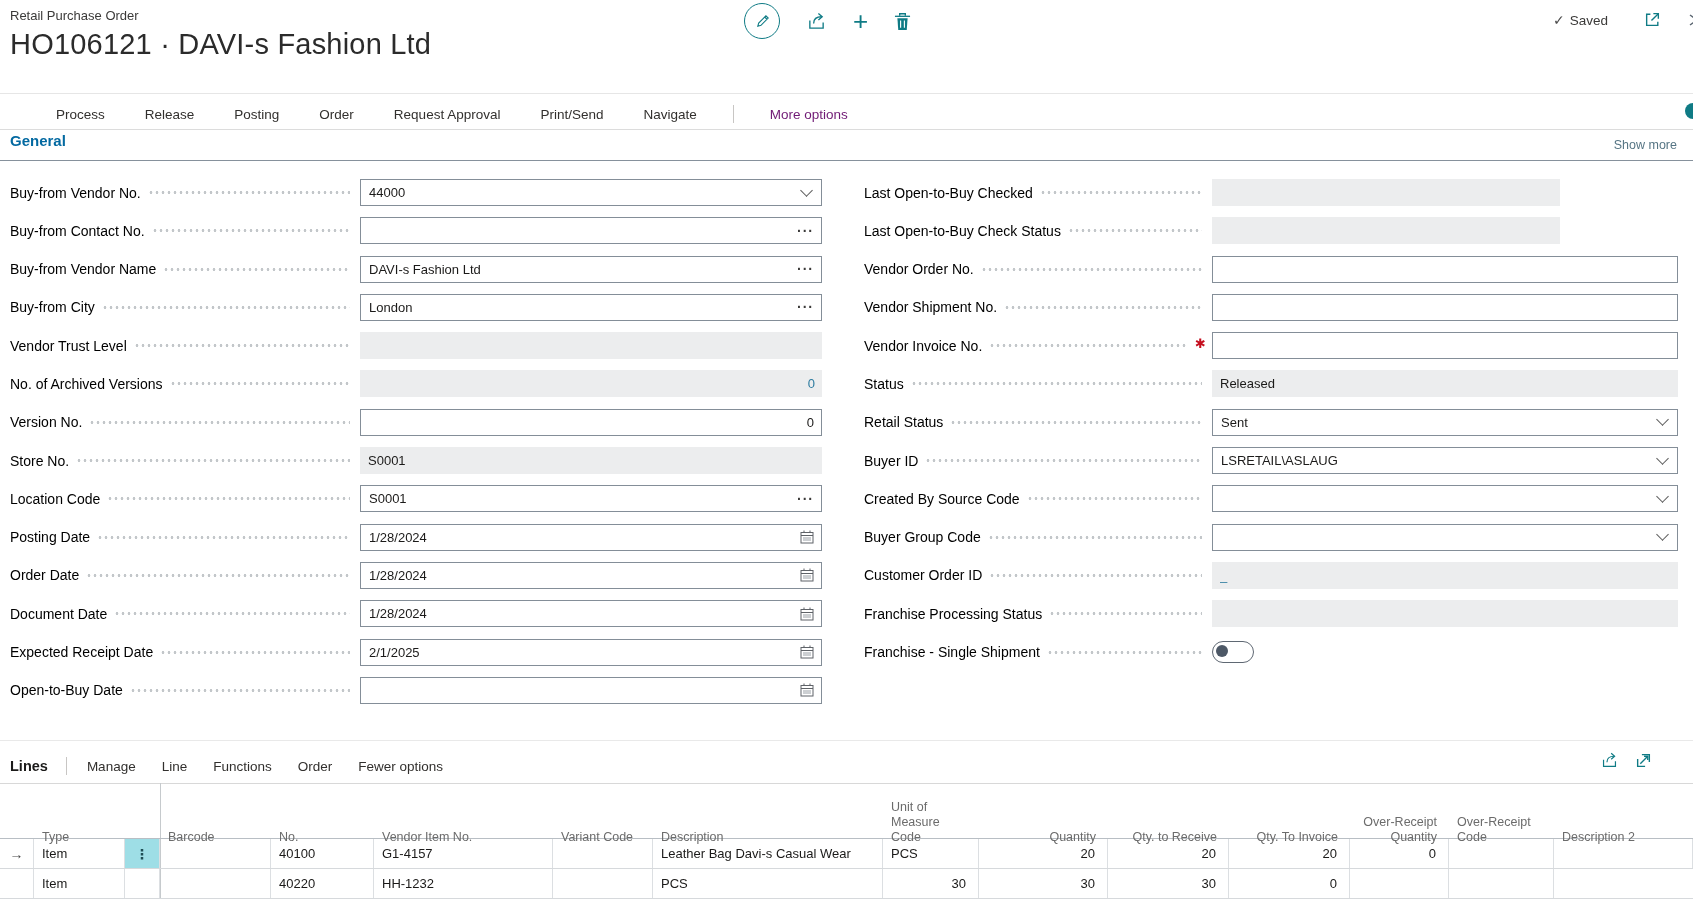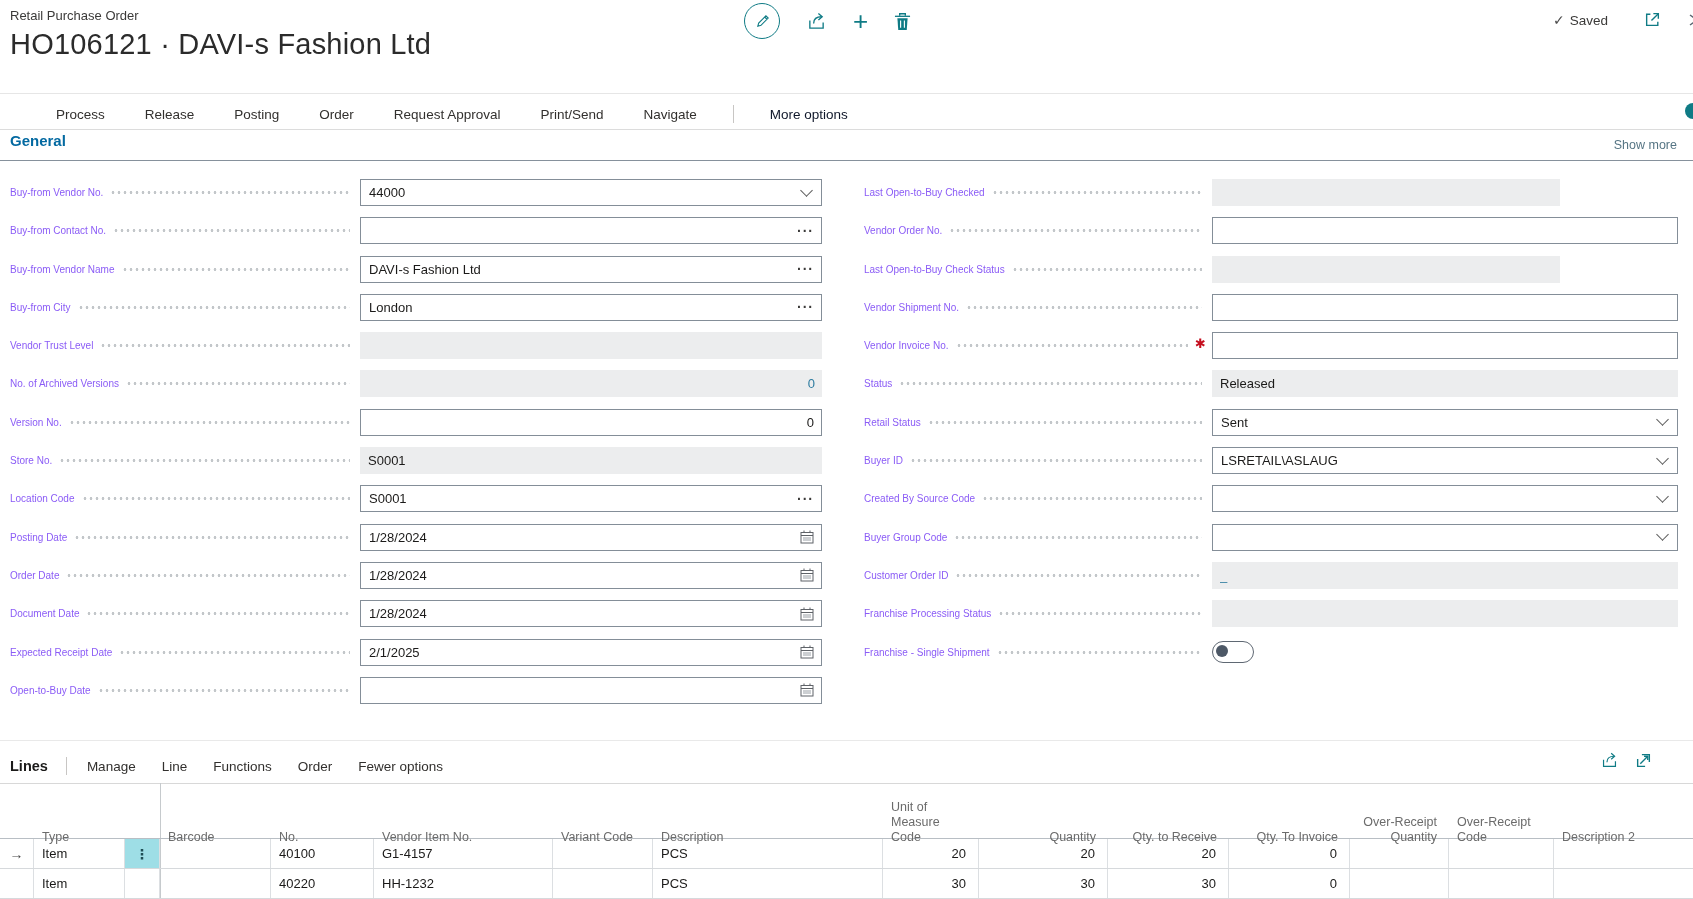--- a/index.html
+++ b/index.html
@@ -22,30 +22,30 @@
   
   .rule{left:0;width:1693px;height:1px;background:#e6e6e6;}
   .rule1{top:93px;} .rule2{top:129px;background:#dcdcdc;}
   .rule3{top:160px;background:#86919c;}
   .rule4{top:740px;background:#e9e9e9;} .rule5{top:783px;background:#d8d8d8;}
   .freeze{left:160px;top:783px;width:1px;height:116px;background:#c6cacd;}
   
   .menubar{left:12px;top:99px;height:30px;display:flex;align-items:center;gap:40px;font-size:13.5px;color:#32302e;margin-left:44px;}
   .menubar .mi{cursor:pointer;white-space:nowrap;}
   .vdiv{width:1px;height:18px;background:#c8c6c4;margin:0 -4px;}
-  .more{color:#0f172a;}
+  .more{color:#701a75;}
   .menu-dot{left:1685px;top:103px;width:16px;height:16px;border-radius:50%;background:#0f7b85;}
   
   .gen-caption{left:10px;top:132px;font-size:15px;font-weight:bold;color:#0369a1;}
   .show-more{right:16px;top:138px;font-size:12.5px;color:#567584;cursor:pointer;}
   .gcol{position:absolute;top:179px;}
   #col-left{left:10px;width:812px;}
   #col-right{left:864px;width:814px;}
   .g-row{display:flex;align-items:center;height:27px;margin-bottom:11.3px;position:relative;}
-  .g-label{font-size:10px;color:#8b5cf6;white-space:nowrap;}
+  .g-label{font-size:14px;color:#000000;white-space:nowrap;}
   .g-leader{flex:1;height:27px;margin:0 10px 0 8px;
      background-image:radial-gradient(circle at 2px 50%, #c3c7ca 1.2px, rgba(0,0,0,0) 1.6px);
      background-size:6px 100%;background-repeat:repeat-x;}
   .req-row .g-leader{margin-right:24px;}
   .g-input{width:462px;flex:none;display:flex;align-items:center;box-sizing:border-box;height:27px;
      border:1px solid #848e98;background:#fff;padding:0 7px 0 8px;font-size:13px;color:#1b1a19;position:relative;}
   #col-right .g-input{width:466px;}
   #col-right .g-input.short{width:348px;}
   .shortrow::after{content:"";width:118px;flex:none;}
   .g-disabled{border:none;background:#ecedee;}
@@ -311,31 +311,31 @@
   </div>
 
   <div class="gcol" id="col-right">
     <div class="g-row shortrow">
         <span class="g-label">Last Open-to-Buy Checked</span>
         <span class="g-leader"></span>
         <div class="g-input g-disabled short">
           <span class="g-value"></span>
         </div>
       </div>
-    <div class="g-row">
-        <span class="g-label">Vendor Order No.</span>
-        <span class="g-leader"></span>
-        <div class="g-input">
-          <span class="g-value"></span>
-        </div>
-      </div>
     <div class="g-row shortrow">
         <span class="g-label">Last Open-to-Buy Check Status</span>
         <span class="g-leader"></span>
         <div class="g-input g-disabled short">
+          <span class="g-value"></span>
+        </div>
+      </div>
+    <div class="g-row">
+        <span class="g-label">Vendor Order No.</span>
+        <span class="g-leader"></span>
+        <div class="g-input">
           <span class="g-value"></span>
         </div>
       </div>
     <div class="g-row">
         <span class="g-label">Vendor Shipment No.</span>
         <span class="g-leader"></span>
         <div class="g-input">
           <span class="g-value"></span>
         </div>
       </div>
@@ -464,20 +464,21 @@
           <span>→</span>
         </div>
       <div class="c">Item</div>
       <div class="c sel">
           <span class="rowmenu-glyph">⋮</span>
         </div>
       <div class="c"></div>
       <div class="c">40100</div>
       <div class="c">G1-4157</div>
       <div class="c"></div>
+      <div class="c">Leather Bag Davi-s Casual Wear</div>
       <div class="c">PCS</div>
       <div class="c cr">20</div>
       <div class="c cr">20</div>
       <div class="c cr">20</div>
       <div class="c cr">0</div>
       <div class="c"></div>
       <div class="c"></div>
     </div>
     <div class="t-row t-body">
       <div class="c mark"></div>

